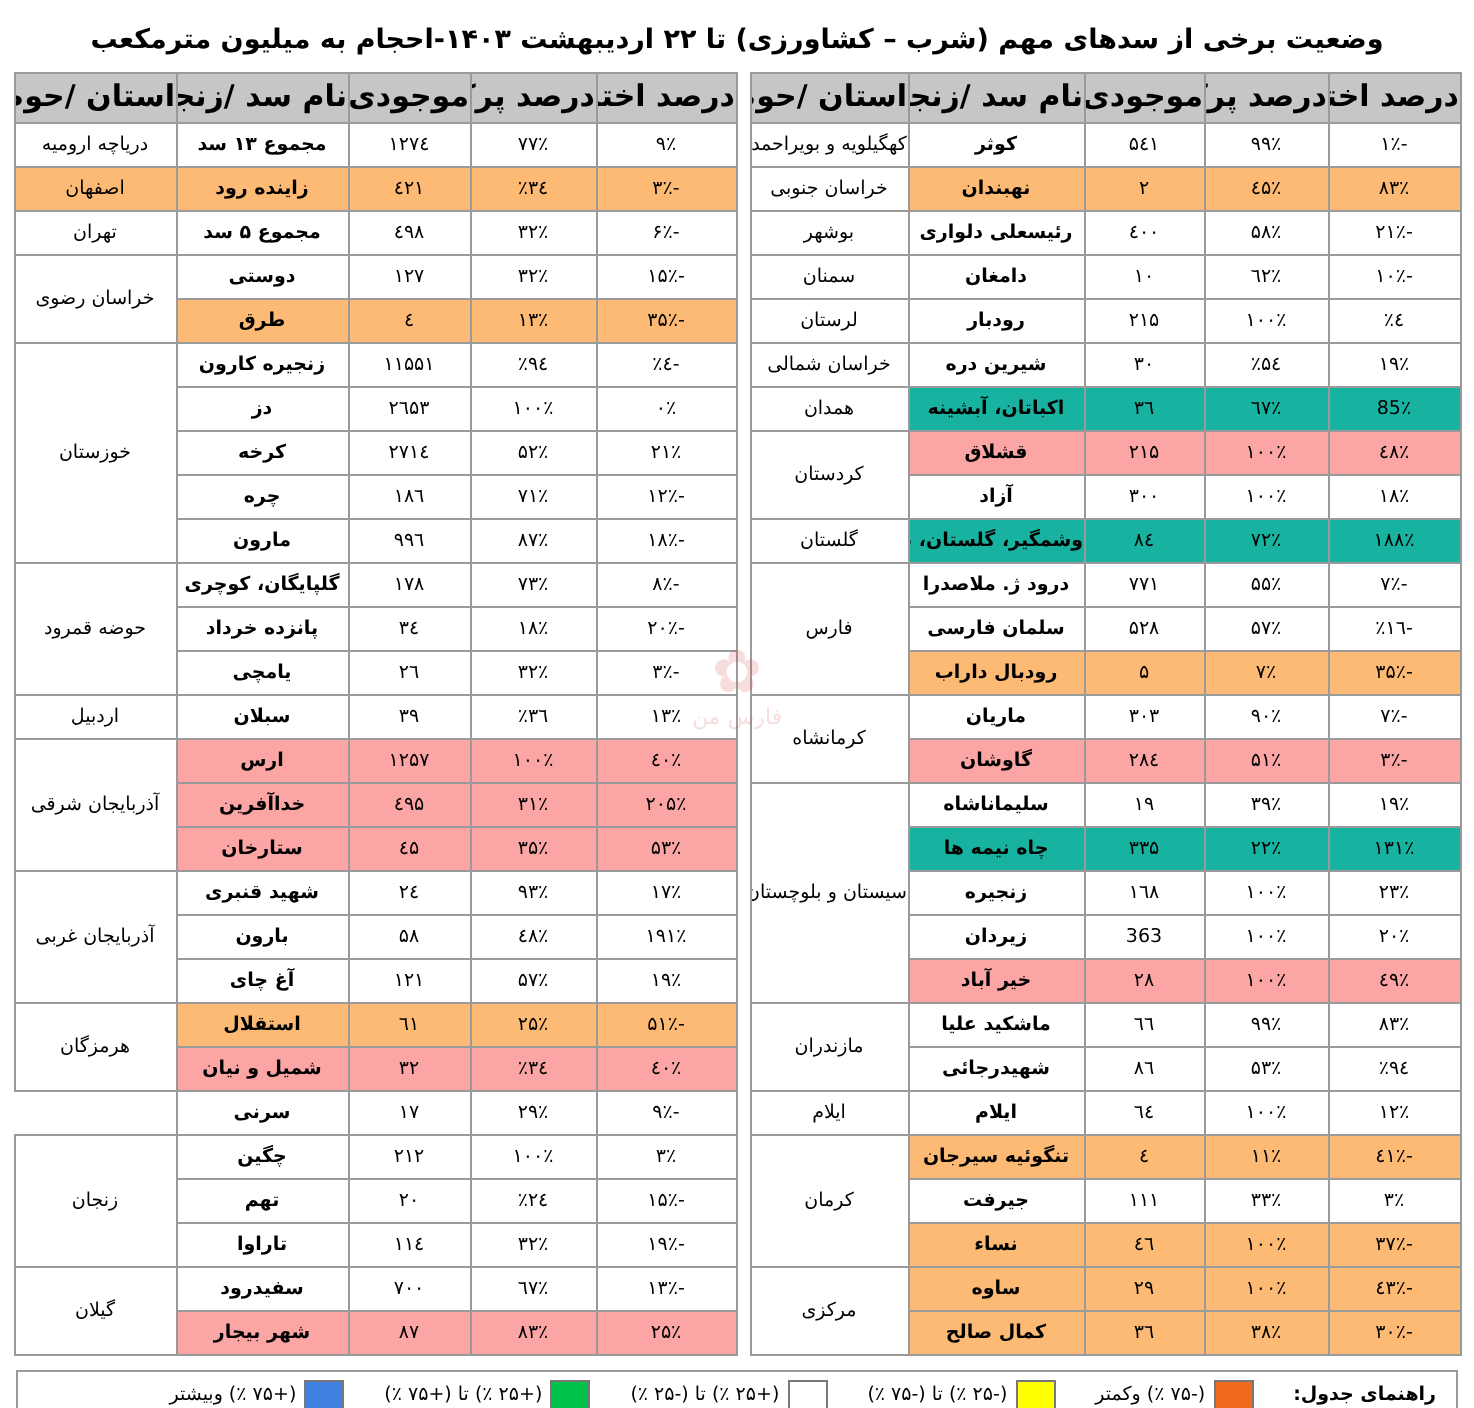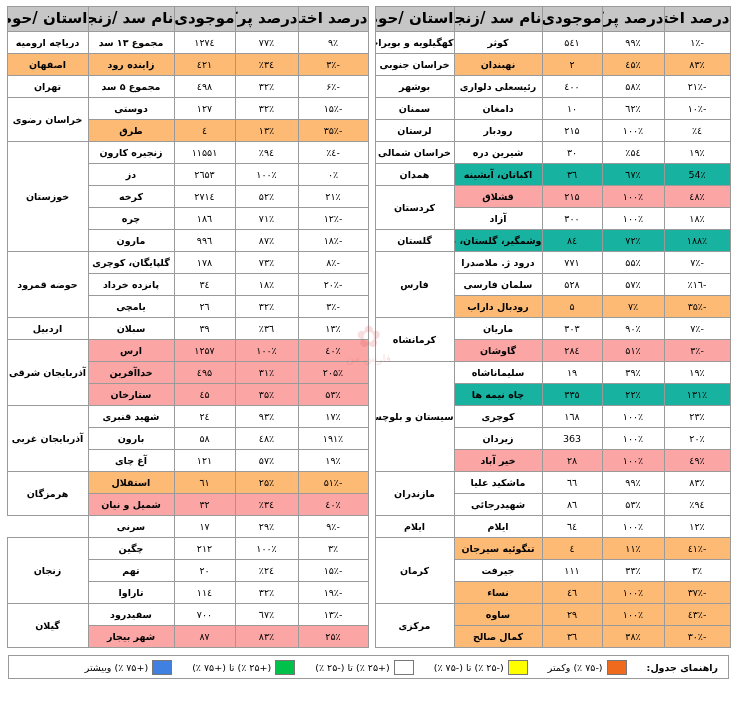--- a/index.html
+++ b/index.html
@@ -51,21 +51,21 @@
   thead td{
     background:#c6c6c6;
     font-weight:bold;
     font-size:15px;
     height:24px;
     color:#000;
   }
   .tbl-right{width:361px;}
   .tbl-left{width:355px;}
   .c-name{font-weight:bold;}
-  .prov{font-weight:bold;}
+  .prov{font-weight:normal;}
   .green  {background:#fca5a5;}
   .tgreen {background:#18b3a0;margin-left:48px;}
   .yellow {background:#fdba74;}
   .white  {background:#ffffff;}
   .legend{
     margin-top:7px;
     display:flex;
     flex-direction:row;
     align-items:center;
     justify-content:flex-start;
@@ -101,20 +101,21 @@
     color:#d84a4a;
     font-size:11px;
   }
   .watermark .wm-mark{font-size:30px;line-height:1;display:block;}
 </style>
 </head>
 <body>
 
 <div id="page">
 
+  <div class="title">وضعیت برخی از سدهای مهم (شرب – کشاورزی) تا ۲۲ اردیبهشت ۱۴۰۳-احجام به میلیون مترمکعب</div>
 
   <div class="tables">
 
     <table class="tbl-left">
       <colgroup>
         <col style="width:66px">
           <col style="width:62px">
           <col style="width:60px">
           <col style="width:88px">
           <col style="width:79px">
@@ -165,21 +166,21 @@
             <td class="prov white" rowspan="1">لرستان</td>
           </tr>
           <tr>
             <td class="white">۱۹٪</td>
             <td class="white">۵٤٪</td>
             <td class="white">۳۰</td>
             <td class="c-name white">شیرین دره</td>
             <td class="prov white" rowspan="1">خراسان شمالی</td>
           </tr>
           <tr>
-            <td class="tgreen">54٪</td>
+            <td class="tgreen">85٪</td>
             <td class="tgreen">٦۷٪</td>
             <td class="tgreen">۳٦</td>
             <td class="c-name tgreen">اکباتان، آبشینه</td>
             <td class="prov white" rowspan="1">همدان</td>
           </tr>
           <tr>
             <td class="green">٤۸٪</td>
             <td class="green">۱۰۰٪</td>
             <td class="green">۲۱۵</td>
             <td class="c-name green">قشلاق</td>
@@ -240,21 +241,21 @@
           <tr>
             <td class="tgreen">۱۳۱٪</td>
             <td class="tgreen">۲۲٪</td>
             <td class="tgreen">۳۳۵</td>
             <td class="c-name tgreen">چاه نیمه ها</td>
           </tr>
           <tr>
             <td class="white">۲۳٪</td>
             <td class="white">۱۰۰٪</td>
             <td class="white">۱٦۸</td>
-            <td class="c-name white">کوچری</td>
+            <td class="c-name white">زنجیره</td>
           </tr>
           <tr>
             <td class="white">۲۰٪</td>
             <td class="white">۱۰۰٪</td>
             <td class="white">363</td>
             <td class="c-name white">زیردان</td>
           </tr>
           <tr>
             <td class="green">٤۹٪</td>
             <td class="green">۱۰۰٪</td>

